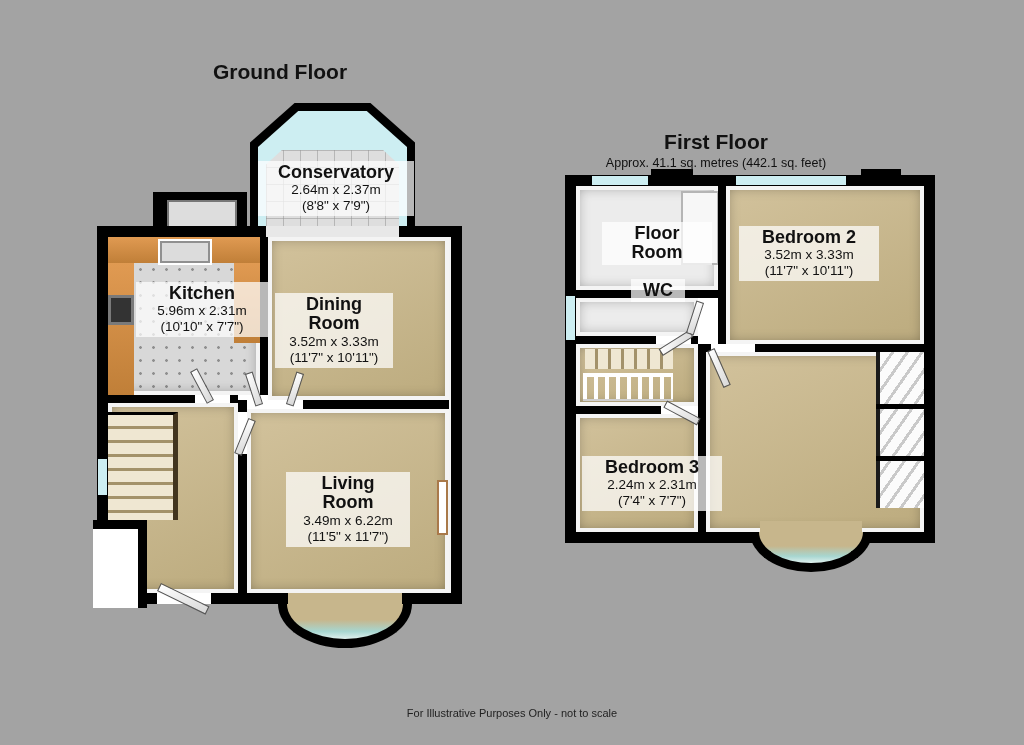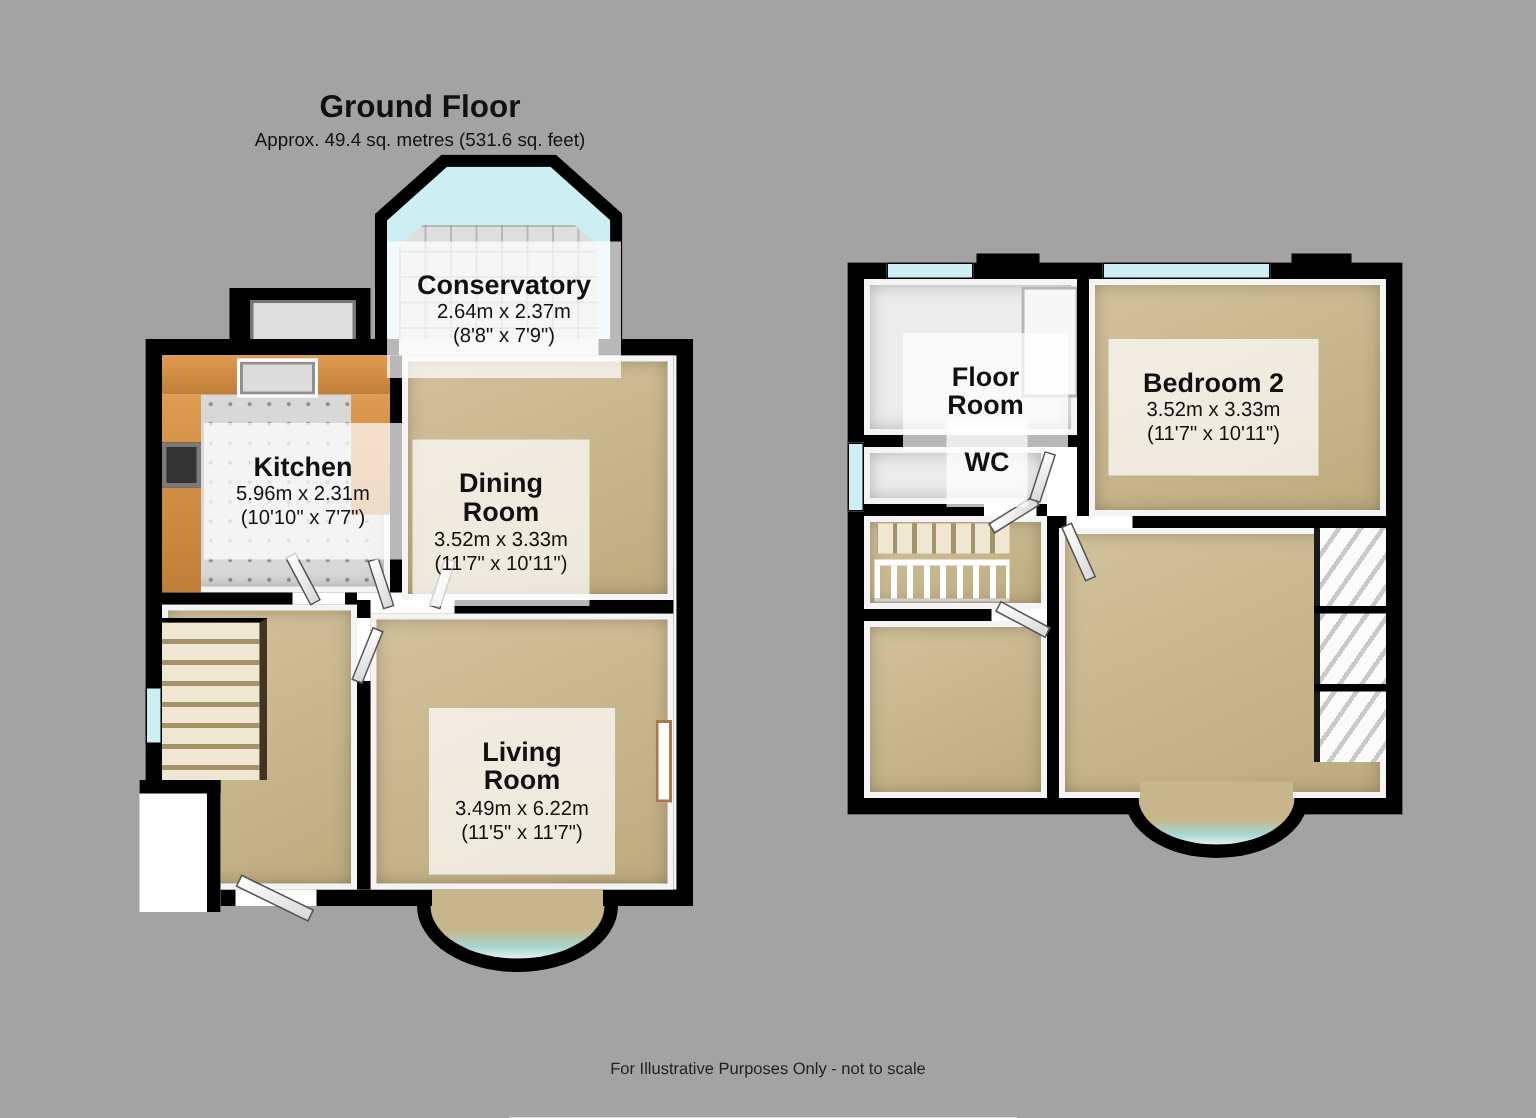--- a/index.html
+++ b/index.html
@@ -28,39 +28,42 @@
           border-right:5px solid #42351f;border-top:3px solid #000;box-sizing:border-box;}
   .stepsH{position:absolute;background:repeating-linear-gradient(90deg,#efe7d2 0 10px,#a3926a 10px 13px);}
   .banister{position:absolute;background:repeating-linear-gradient(90deg,#ffffff 0 4px,rgba(0,0,0,0) 4px 11px);
             border-top:4px solid #fff;border-bottom:2px solid #cfcfcf;}
   .wardrobe{position:absolute;background:repeating-linear-gradient(125deg,#fbfbfb 0 9px,#c9c9c9 9px 12px);
             border-left:4px solid #1a1a1a;box-sizing:border-box;}
   .bay{position:absolute;border:9px solid #000;border-top:none;box-sizing:border-box;
        background:linear-gradient(#c7b68c 45%,#a7d6d0 78%,#dff0ee);}
   .radiator{position:absolute;background:#fff;border:2px solid #a9794a;box-sizing:border-box;}
   .room-label{position:absolute;background:rgba(255,255,255,.72);text-align:center;
-              padding:20px 3px;display:flex;flex-direction:column;align-items:center;z-index:10;}
+              padding:2px 3px;display:flex;flex-direction:column;align-items:center;z-index:10;}
   .room-name{font-weight:bold;font-size:18px;line-height:1.08;}
   .room-dims{font-size:13.5px;line-height:1.18;white-space:nowrap;}
   .floor-title{position:absolute;text-align:center;z-index:10;}
   .floor-title .t{font-size:21px;font-weight:bold;}
   .floor-title .s{font-size:12.5px;margin-top:2px;}
   .footer{position:absolute;text-align:center;font-size:11px;line-height:1.3;color:#222;}
   .cons{position:absolute;}
 </style>
 </head>
 <body>
 
 <div class="canvas">
 
   <div class="floor-title" style="left:130px;top:60px;width:300px;">
     <div class="t">Ground Floor</div>
-    <div class="s">Approx. 49.4 sq. metres (531.6 sq. feet)</div>
   </div>
 
+  <div class="floor-title" style="left:566px;top:130px;width:300px;">
+    <div class="t">First Floor</div>
+    <div class="s">Approx. 41.1 sq. metres (442.1 sq. feet)</div>
+  </div>
 
   <div class="plan" style="left:95px;top:100px;width:372px;height:545px;">
 
     <div class="cons" style="left:155px;top:3px;width:165px;height:132px;background:#000;
          clip-path:polygon(27% 0,73% 0,100% 30%,100% 100%,0 100%,0 30%);"></div>
     <div class="cons glass" style="left:163px;top:11px;width:149px;height:120px;
          clip-path:polygon(27% 0,73% 0,100% 30%,100% 100%,0 100%,0 30%);"></div>
     <div class="cons gridfloor" style="left:171px;top:50px;width:133px;height:80px;
          clip-path:polygon(12% 0,88% 0,100% 18%,100% 100%,0 100%,0 18%);"></div>
 
@@ -173,19 +176,24 @@
       <div class="room-name" style="max-width:82px;">Floor Room</div>
     </div>
     <div class="room-label" style="left:68px;top:106px;width:48px;">
       <div class="room-name">WC</div>
     </div>
     <div class="room-label" style="left:176px;top:53px;width:134px;justify-content:center;">
       <div class="room-name">Bedroom 2</div>
       <div class="room-dims">3.52m x 3.33m</div>
       <div class="room-dims">(11'7" x 10'11")</div>
     </div>
+    <div class="room-label" style="left:19px;top:283px;width:134px;">
+      <div class="room-name">Bedroom 3</div>
+      <div class="room-dims">2.24m x 2.31m</div>
+      <div class="room-dims">(7'4" x 7'7")</div>
+    </div>
   </div>
 
   <div class="footer" style="left:0;top:706px;width:1024px;">
     <div>For Illustrative Purposes Only - not to scale</div>
   </div>
 
 </div>
 
 </body></html>

